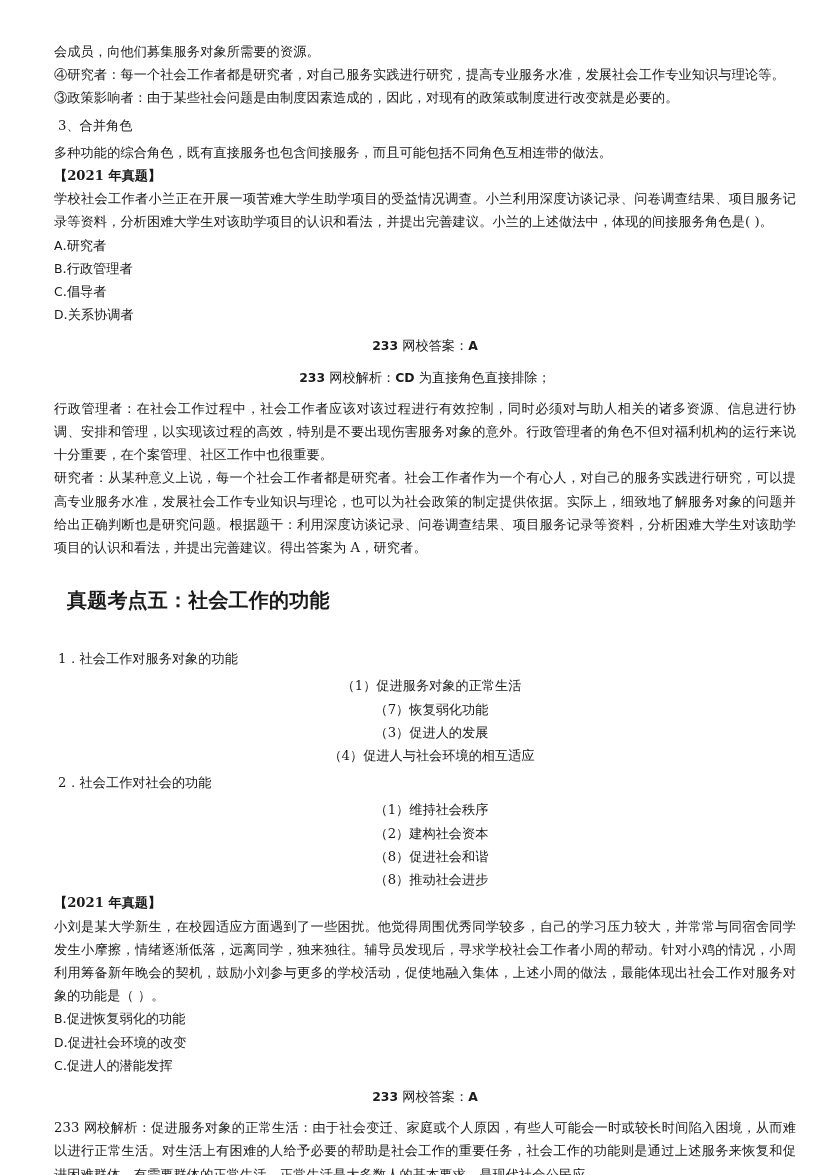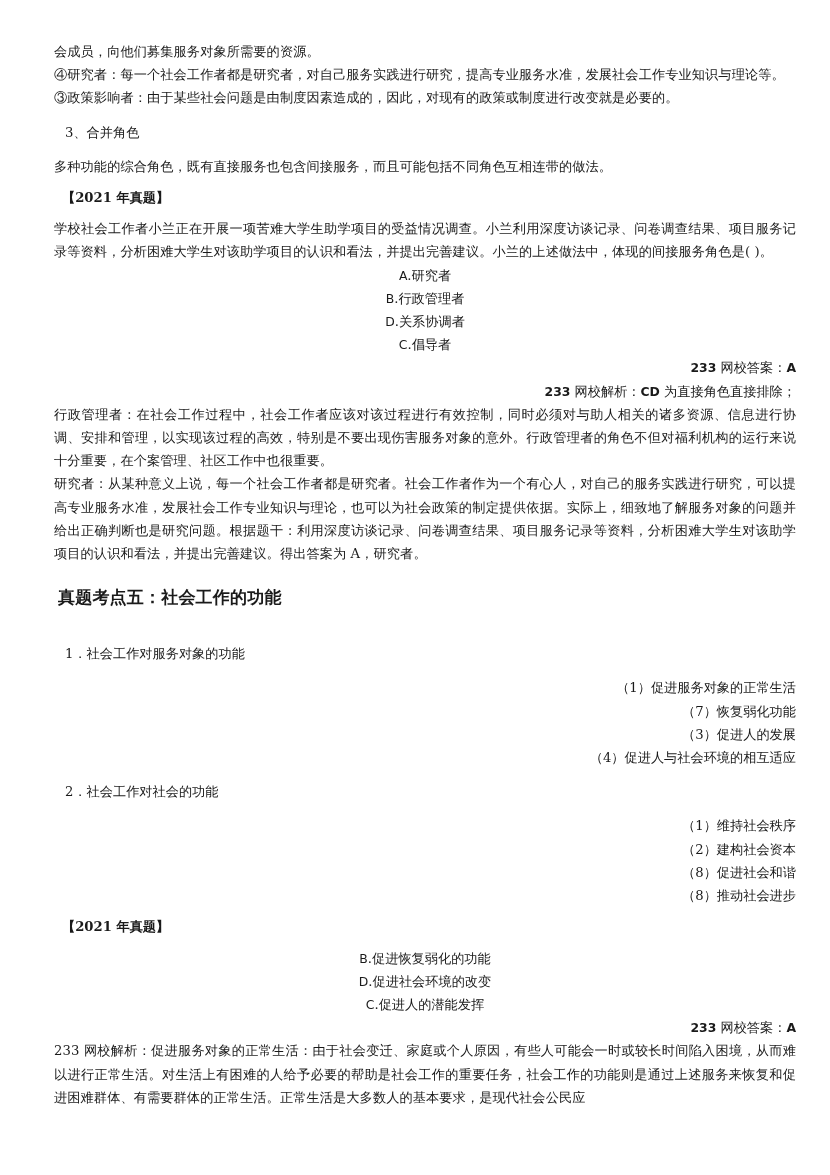--- a/index.html
+++ b/index.html
@@ -33,88 +33,88 @@
     text-justify: inter-ideograph;
     margin: 0;
     letter-spacing: 0.1px;
   }
   .p-left {
     text-align: left;
   }
   
   .section-heading {
     font-family: "DejaVu Sans", "Liberation Sans", sans-serif;
-    font-size: 17px;
+    font-size: 20px;
     font-weight: bold;
     line-height: 23px;
-    margin: 4px;
+    margin: 13px;
     letter-spacing: 0.2px;
   }
   .gap-before-heading { height: 17px; }
   .gap-after-heading { height: 18px; }
   .opt {
     font-size: 13.2px;
     line-height: 23.2px;
     margin: 0;
-    text-align: center;
+    text-align: left;
   }
   .lvl1 {
     font-size: 13.2px;
     line-height: 23.2px;
-    margin: 11px;
+    margin: 4px;
     text-align: left;
   }
   .lvl2 {
     font-size: 13.2px;
     line-height: 23.2px;
     margin: 0;
     padding-left: 13px;
-    text-align: right;
+    text-align: center;
   }
   .ans {
     font-size: 13.2px;
     line-height: 23.2px;
-    margin: 0;
-    text-align: right;
+    margin: 8px;
+    text-align: center;
   }
   .ans .num, .ans .letter {
     font-family: "DejaVu Sans", "Liberation Sans", sans-serif;
     font-weight: bold;
     font-size: 12.4px;
   }
   .opt .letter {
     font-family: "DejaVu Sans", "Liberation Sans", sans-serif;
     font-size: 12.4px;
   }
   .tag {
     font-weight: bold;
     font-size: 13.2px;
     line-height: 23.2px;
-    margin: 8px;
+    margin: 0;
     text-align: left;
   }
 </style>
 </head>
 <body>
 
 <div class="page">
   <div class="content">
 
     <p class="p p-left">会成员，向他们募集服务对象所需要的资源。</p>
     <p class="p">④研究者：每一个社会工作者都是研究者，对自己服务实践进行研究，提高专业服务水准，发展社会工作专业知识与理论等。</p>
     <p class="p p-left">③政策影响者：由于某些社会问题是由制度因素造成的，因此，对现有的政策或制度进行改变就是必要的。</p>
     <p class="lvl1">3、合并角色</p>
     <p class="p p-left">多种功能的综合角色，既有直接服务也包含间接服务，而且可能包括不同角色互相连带的做法。</p>
     <p class="tag">【2021 年真题】</p>
     <p class="p">学校社会工作者小兰正在开展一项苦难大学生助学项目的受益情况调查。小兰利用深度访谈记录、问卷调查结果、项目服务记录等资料，分析困难大学生对该助学项目的认识和看法，并提出完善建议。小兰的上述做法中，体现的间接服务角色是(  )。</p>
 
     <p class="opt"><span class="letter">A</span><span>.研究者</span></p>
     <p class="opt"><span class="letter">B</span><span>.行政管理者</span></p>
+    <p class="opt"><span class="letter">C</span><span>.倡导者</span></p>
     <p class="opt"><span class="letter">D</span><span>.关系协调者</span></p>
-    <p class="opt"><span class="letter">C</span><span>.倡导者</span></p>
 
     <p class="ans"><span class="num">233</span><span> 网校答案：</span><span class="letter">A</span></p>
     <p class="ans"><span class="num">233</span><span> 网校解析：</span><span class="letter">CD</span><span> 为直接角色直接排除；</span></p>
 
     <p class="p">行政管理者：在社会工作过程中，社会工作者应该对该过程进行有效控制，同时必须对与助人相关的诸多资源、信息进行协调、安排和管理，以实现该过程的高效，特别是不要出现伤害服务对象的意外。行政管理者的角色不但对福利机构的运行来说十分重要，在个案管理、社区工作中也很重要。</p>
     <p class="p">研究者：从某种意义上说，每一个社会工作者都是研究者。社会工作者作为一个有心人，对自己的服务实践进行研究，可以提高专业服务水准，发展社会工作专业知识与理论，也可以为社会政策的制定提供依据。实际上，细致地了解服务对象的问题并给出正确判断也是研究问题。根据题干：利用深度访谈记录、问卷调查结果、项目服务记录等资料，分析困难大学生对该助学项目的认识和看法，并提出完善建议。得出答案为 A，研究者。</p>
 
     <div class="gap-before-heading"></div>
     <h2 class="section-heading">真题考点五：社会工作的功能</h2>
     <div class="gap-after-heading"></div>
@@ -124,20 +124,21 @@
     <p class="lvl2">（7）恢复弱化功能</p>
     <p class="lvl2">（3）促进人的发展</p>
     <p class="lvl2">（4）促进人与社会环境的相互适应</p>
     <p class="lvl1">2．社会工作对社会的功能</p>
     <p class="lvl2">（1）维持社会秩序</p>
     <p class="lvl2">（2）建构社会资本</p>
     <p class="lvl2">（8）促进社会和谐</p>
     <p class="lvl2">（8）推动社会进步</p>
 
     <p class="tag">【2021 年真题】</p>
+    <p class="p">小刘是某大学新生，在校园适应方面遇到了一些困扰。他觉得周围优秀同学较多，自己的学习压力较大，并常常与同宿舍同学发生小摩擦，情绪逐渐低落，远离同学，独来独往。辅导员发现后，寻求学校社会工作者小周的帮动。针对小鸡的情况，小周利用筹备新年晚会的契机，鼓励小刘参与更多的学校活动，促使地融入集体，上述小周的做法，最能体现出社会工作对服务对象的功能是（  ）。</p>
 
     <p class="opt"><span class="letter">B</span><span>.促进恢复弱化的功能</span></p>
     <p class="opt"><span class="letter">D</span><span>.促进社会环境的改变</span></p>
     <p class="opt"><span class="letter">C</span><span>.促进人的潜能发挥</span></p>
 
     <p class="ans"><span class="num">233</span><span> 网校答案：</span><span class="letter">A</span></p>
 
     <p class="p"><span class="num">233</span><span> 网校解析：促进服务对象的正常生活：由于社会变迁、家庭或个人原因，有些人可能会一时或较长时间陷入困境，从而难以进行正常生活。对生活上有困难的人给予必要的帮助是社会工作的重要任务，社会工作的功能则是通过上述服务来恢复和促进困难群体、有需要群体的正常生活。正常生活是大多数人的基本要求，是现代社会公民应</span></p>
 
   </div>

